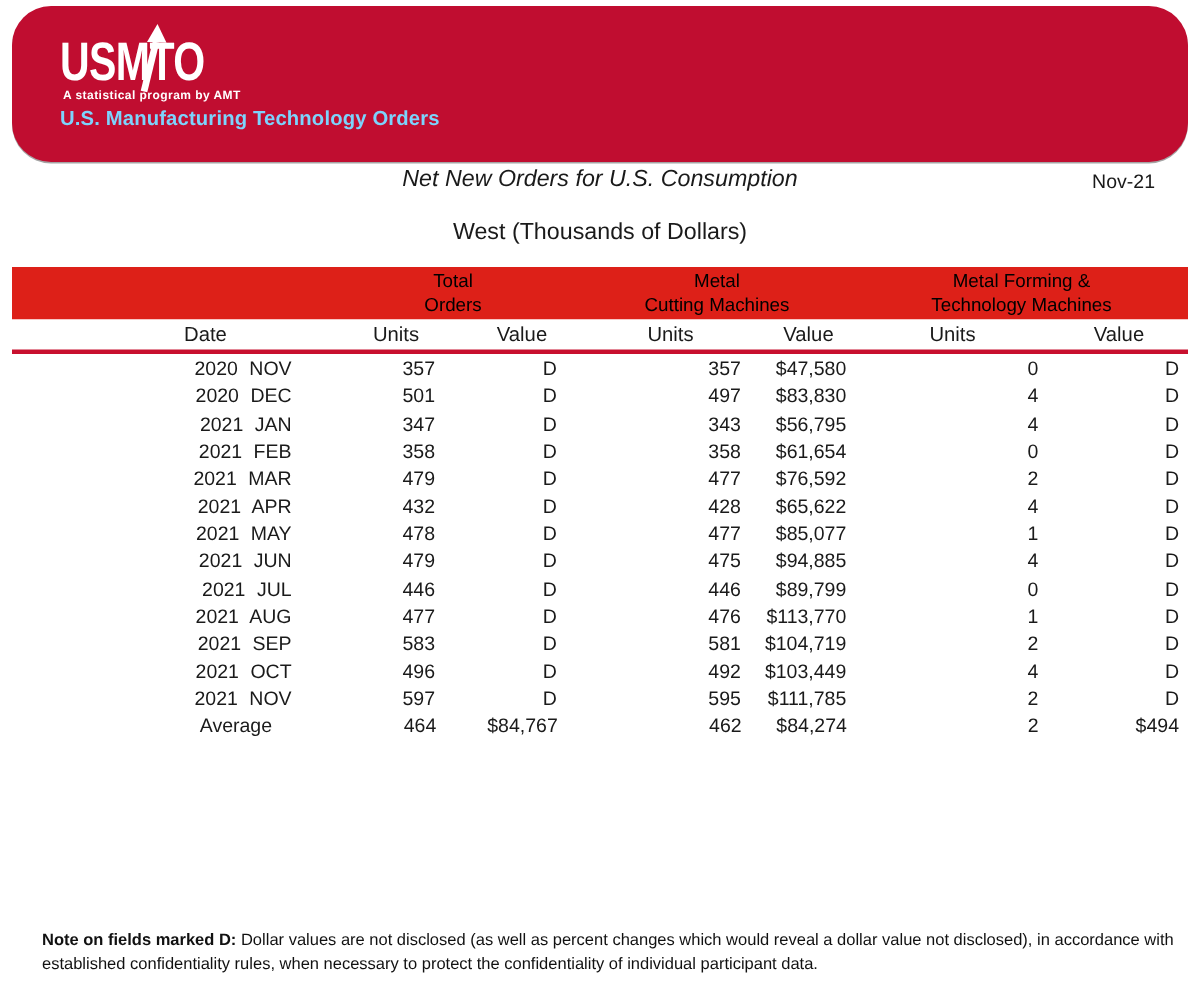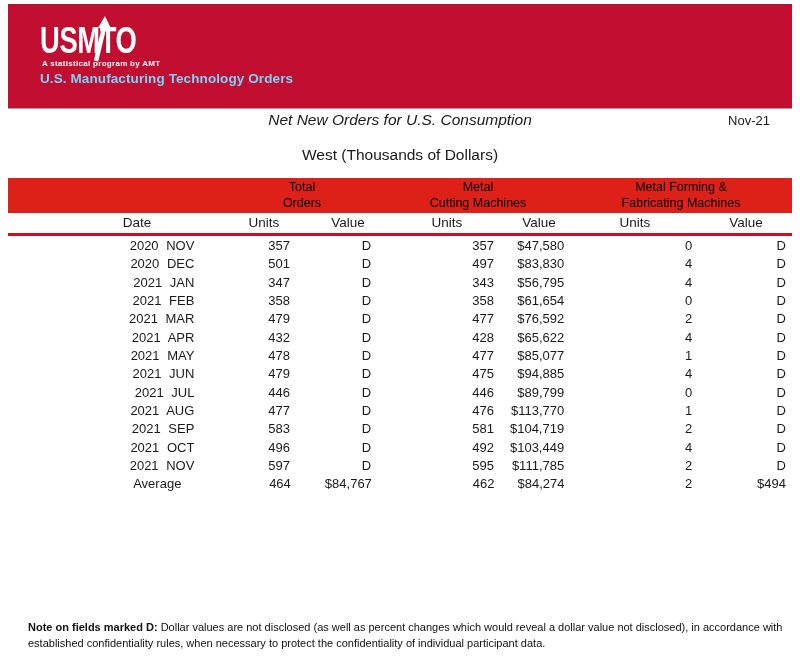--- a/index.html
+++ b/index.html
@@ -14,20 +14,21 @@
     font-family:"Liberation Sans", sans-serif;
     background:#ffffff;
     color:var(--ink);
     position:relative;
     overflow:hidden;
   }
   .banner{
     position:absolute;left:8px;top:4px;width:784px;height:104px;
     background:var(--banner-red);
     box-shadow:0 1px 0 rgba(90,90,90,0.55);
+    border-radius:26px;
   }
   .logo{
     position:absolute;left:32px;top:20px;height:36px;width:140px;
   }
   .logo-text{
     display:inline-block;
     font-size:36px;font-weight:700;color:#fff;
     letter-spacing:-0.5px;
     transform:scaleX(0.76);transform-origin:left top;
     line-height:34px;
@@ -111,21 +112,21 @@
       <div class="bcell b2">
         <div>Total</div>
         <div>Orders</div>
       </div>
       <div class="bcell b3">
         <div>Metal</div>
         <div>Cutting Machines</div>
       </div>
       <div class="bcell b4">
         <div>Metal Forming &amp;</div>
-        <div>Fabricating Machines</div>
+        <div>Technology Machines</div>
       </div>
     </div>
 
     <div class="colhead">
       <div class="hcell h1">Date</div>
       <div class="hcell h2">Units</div>
       <div class="hcell h3">Value</div>
       <div class="hcell h4">Units</div>
       <div class="hcell h5">Value</div>
       <div class="hcell h6">Units</div>

